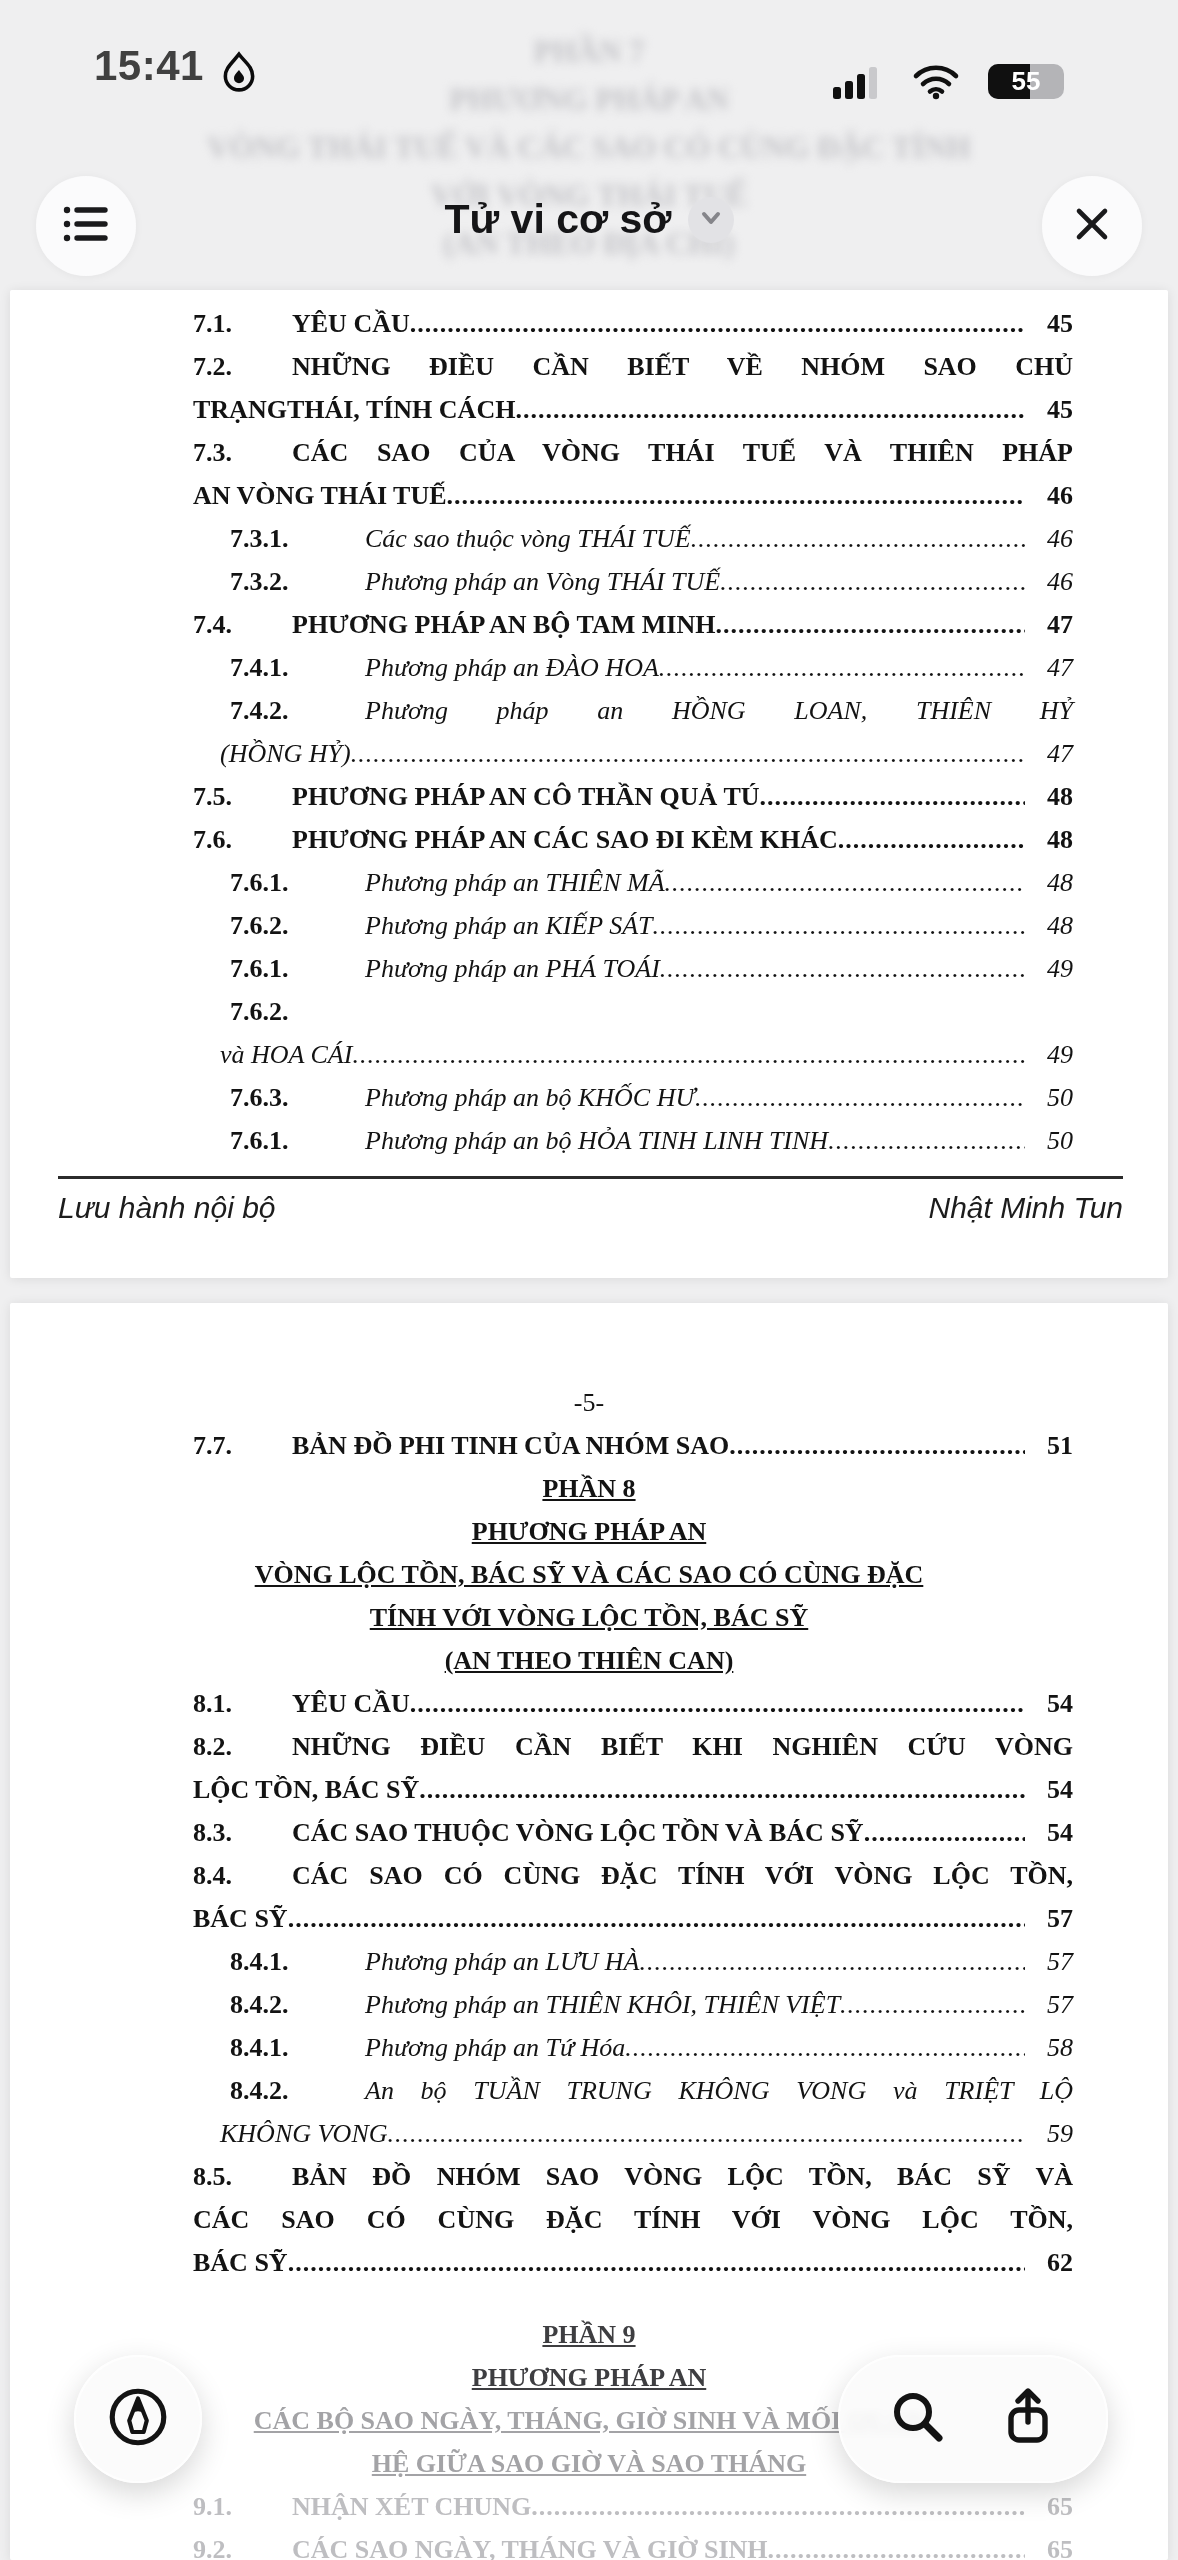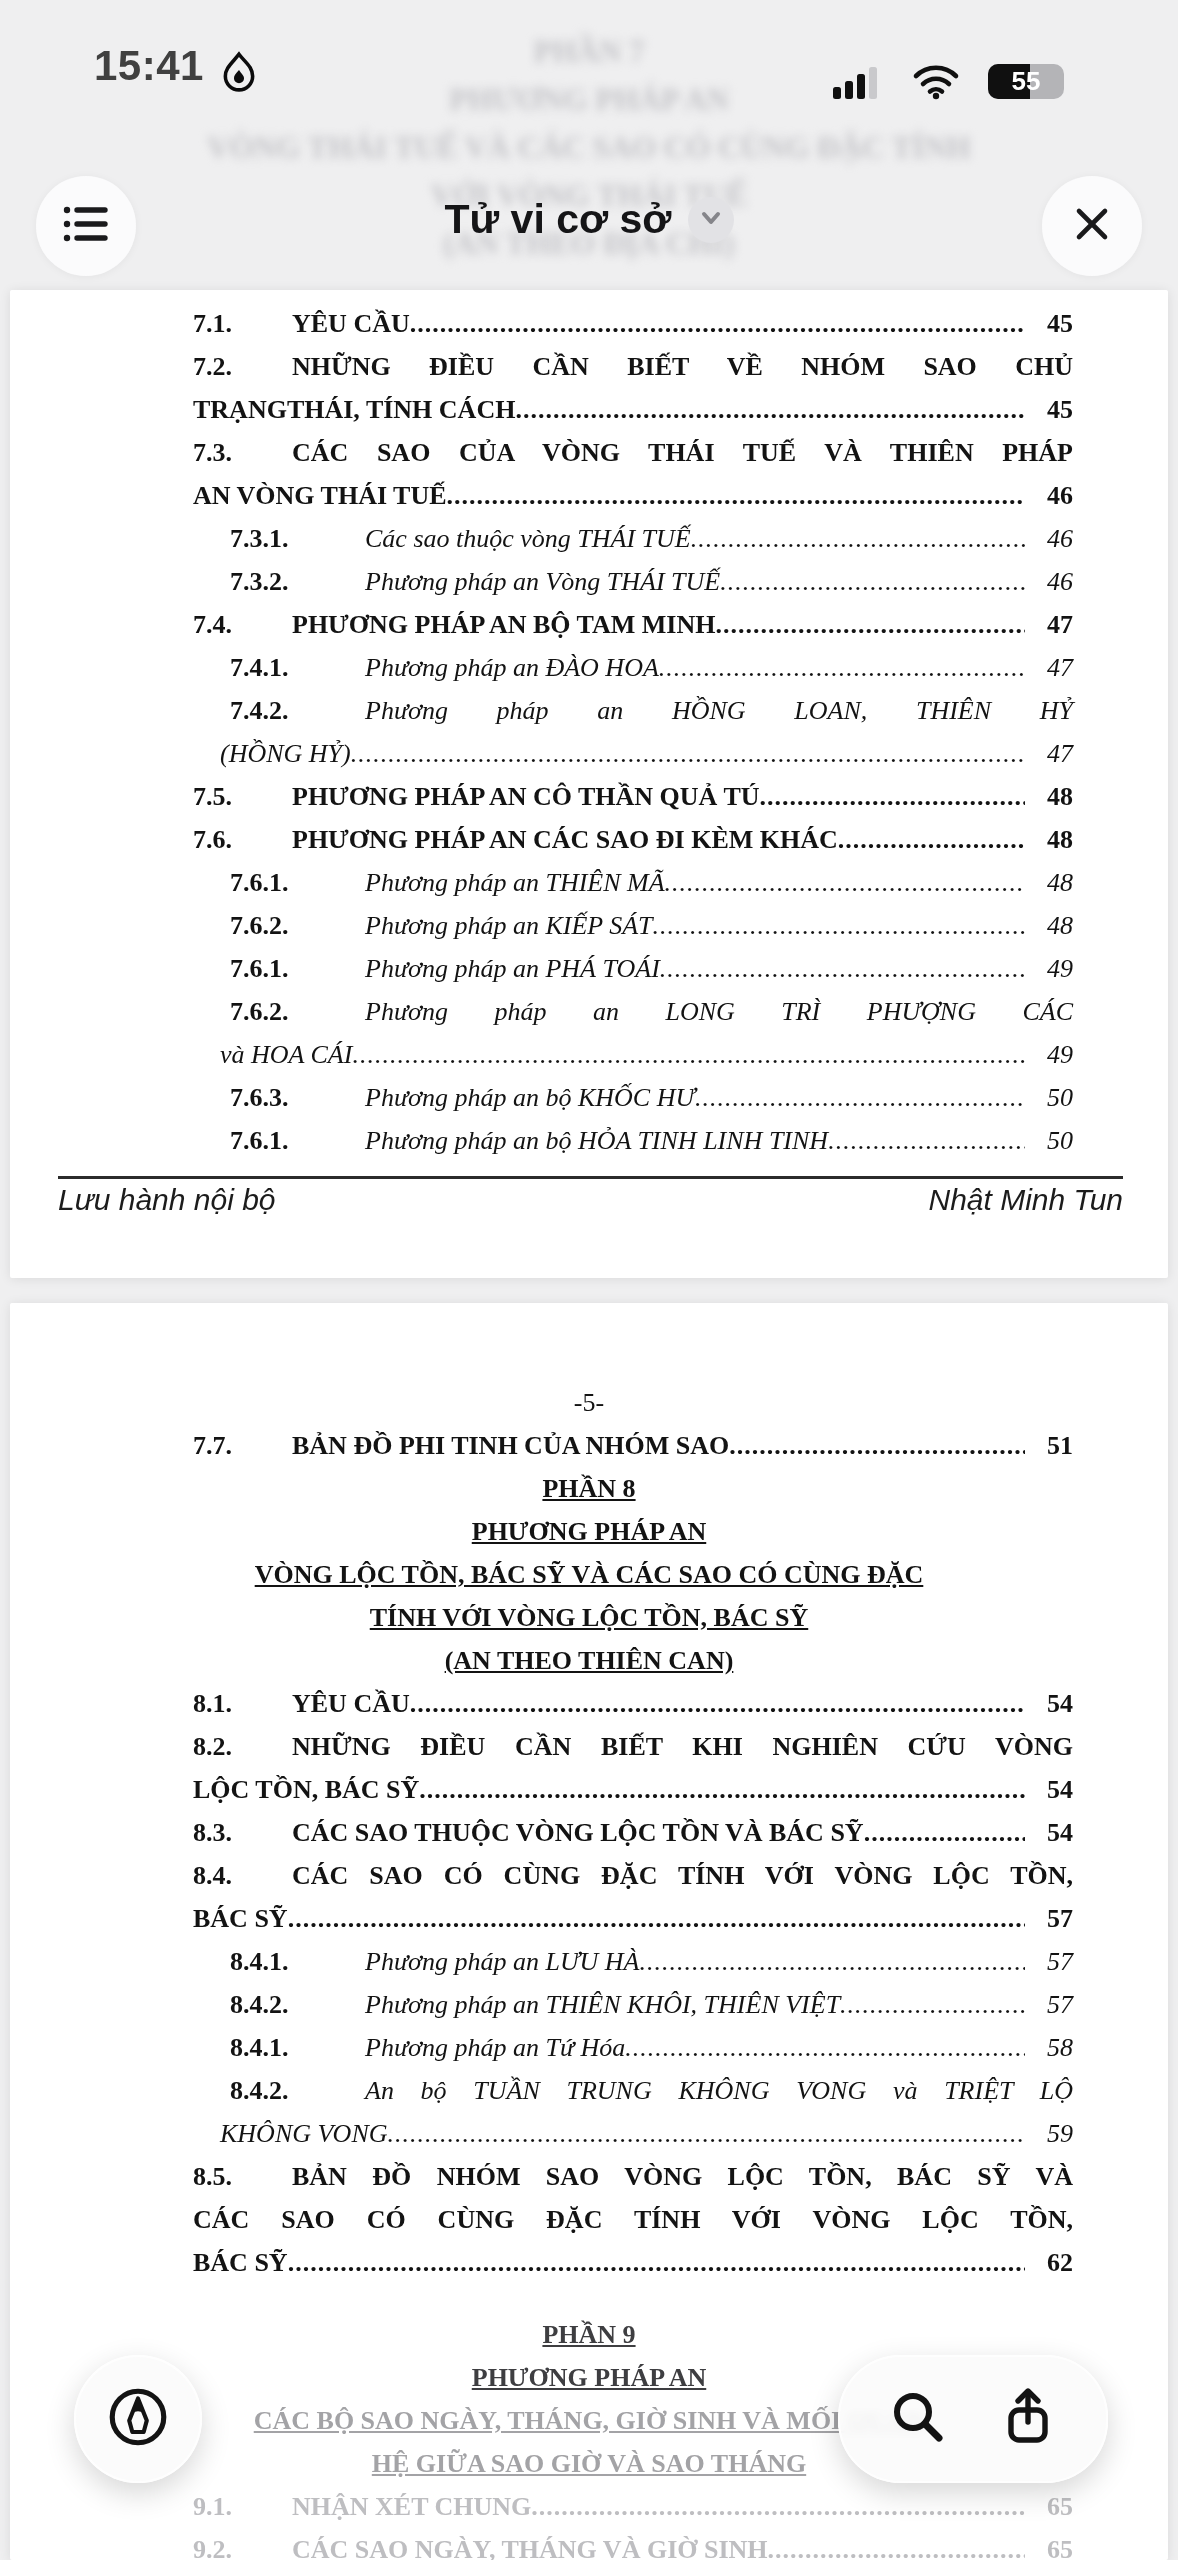--- a/index.html
+++ b/index.html
@@ -58,21 +58,21 @@
   .leader::after{content:"....................................................................................................................................";}
   .pg{flex:none;margin-left:22px;}
 
   .pnumline{text-align:center;font-weight:400;}
   .cline{text-align:center;font-weight:700;text-decoration:underline;}
   .dim0{color:#3e3e41;} .dim1{color:#a3a3a6;} .dim2{color:#bebec1;}
   .spacer{height:29px;}
 
   .p1footer{margin:14px 45px 0 48px;}
   .rule{border-top:3px solid #2b2b2b;}
-  .frow{display:flex;justify-content:space-between;font-style:italic;font-size:30px;padding-top:4px;color:#1c1c1c;align-items:flex-end;}
+  .frow{display:flex;justify-content:space-between;font-style:italic;font-size:30px;padding-top:12px;color:#1c1c1c;align-items:flex-end;}
 
   
   .fbtn{position:absolute;z-index:9;background:rgba(251,251,251,0.88);
         box-shadow:0 10px 30px rgba(0,0,0,0.16);border:2px solid rgba(255,255,255,0.85);
         -webkit-backdrop-filter:blur(5px);backdrop-filter:blur(5px);}
   .penB{left:74px;top:2355px;width:124px;height:124px;border-radius:50%;
         display:flex;align-items:center;justify-content:center;}
   .pill{left:838px;top:2355px;width:266px;height:124px;border-radius:62px;
         display:flex;align-items:center;justify-content:space-evenly;}
   .pill .islot{display:flex;align-items:center;justify-content:center;}
@@ -261,21 +261,20 @@
         <div class="line">
           <span class="num">7.6.1.</span>
           <span class="txt">Phương pháp an PHÁ TOÁI</span>
           <span class="leader"></span>
           <span class="pg">49</span>
         </div>
       </div>
       <div class="entry sub">
         <div class="line">
           <span class="num">7.6.2.</span>
-          <div class="jtxt">Phương pháp an LONG TRÌ PHƯỢNG CÁC</div>
         </div>
         <div class="line">
           <span class="txt contind">và HOA CÁI</span>
           <span class="leader"></span>
           <span class="pg">49</span>
         </div>
       </div>
       <div class="entry sub">
         <div class="line">
           <span class="num">7.6.3.</span>

